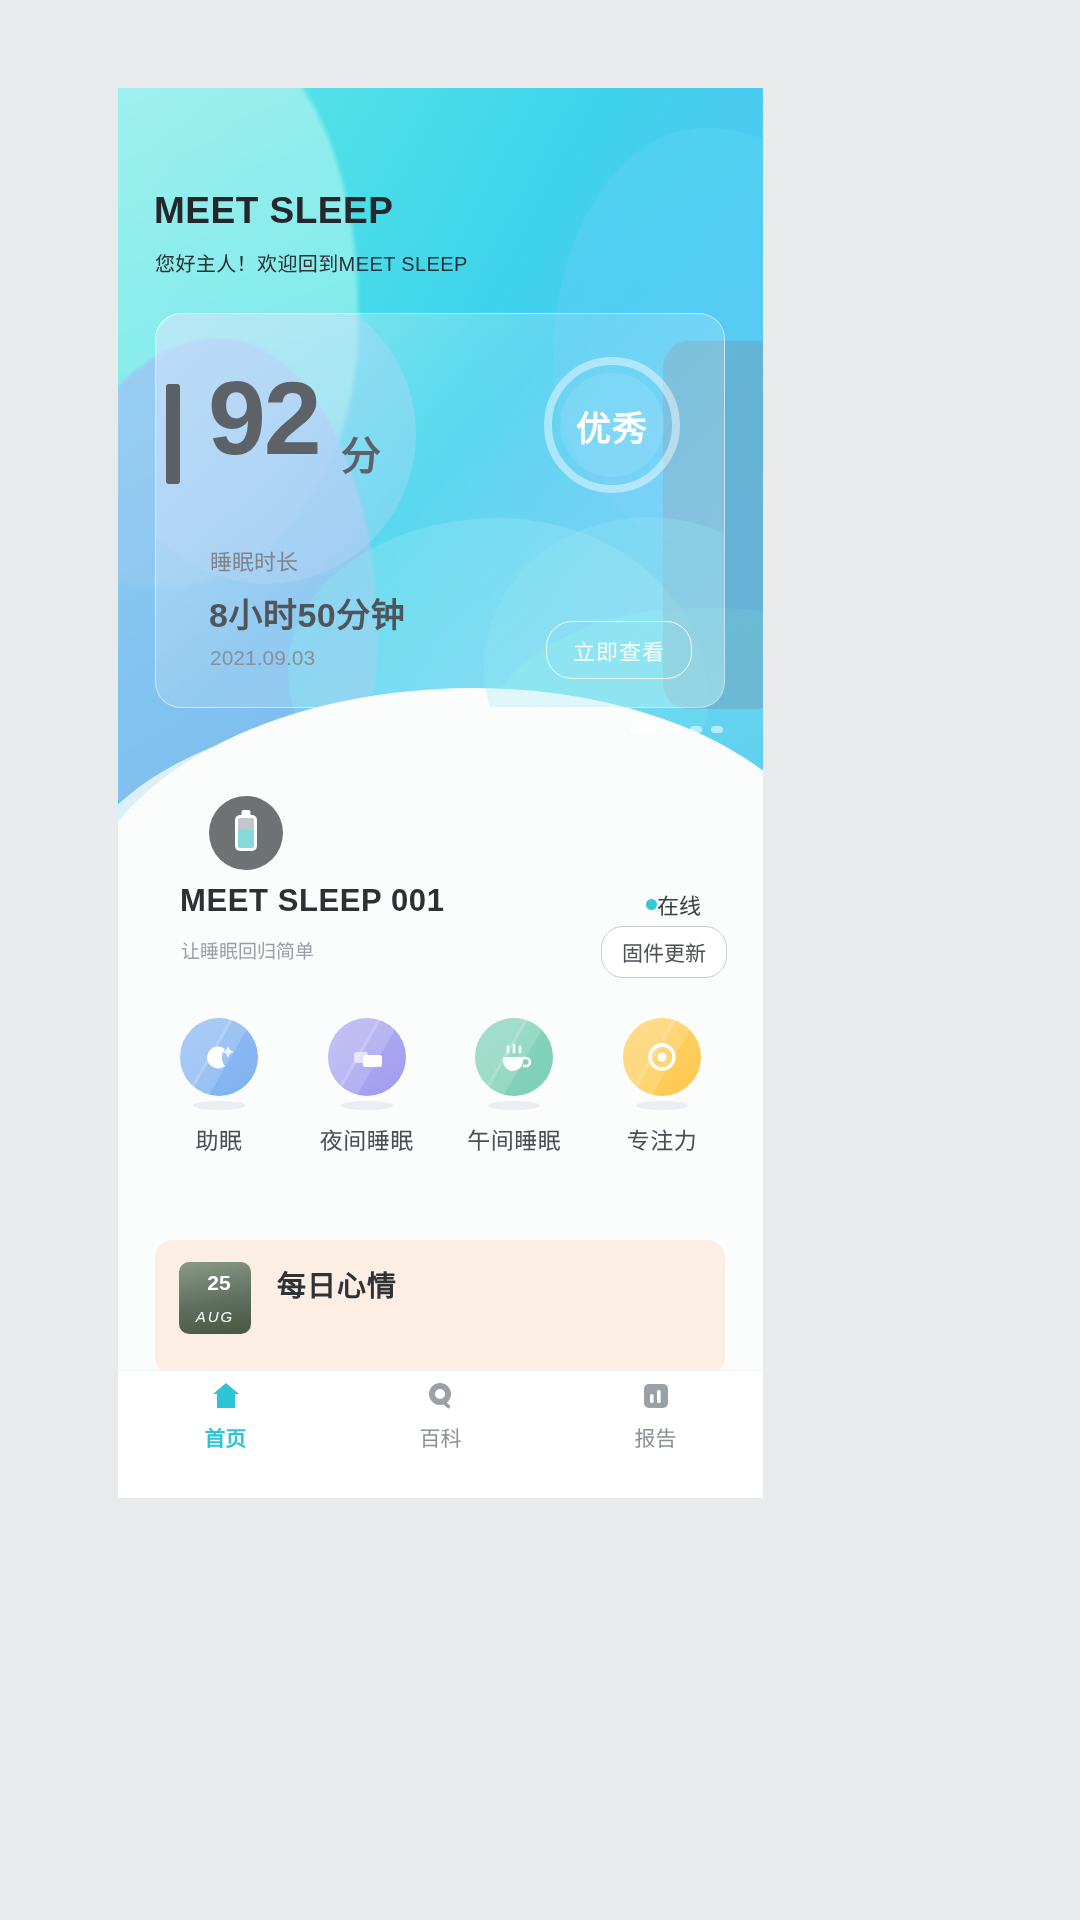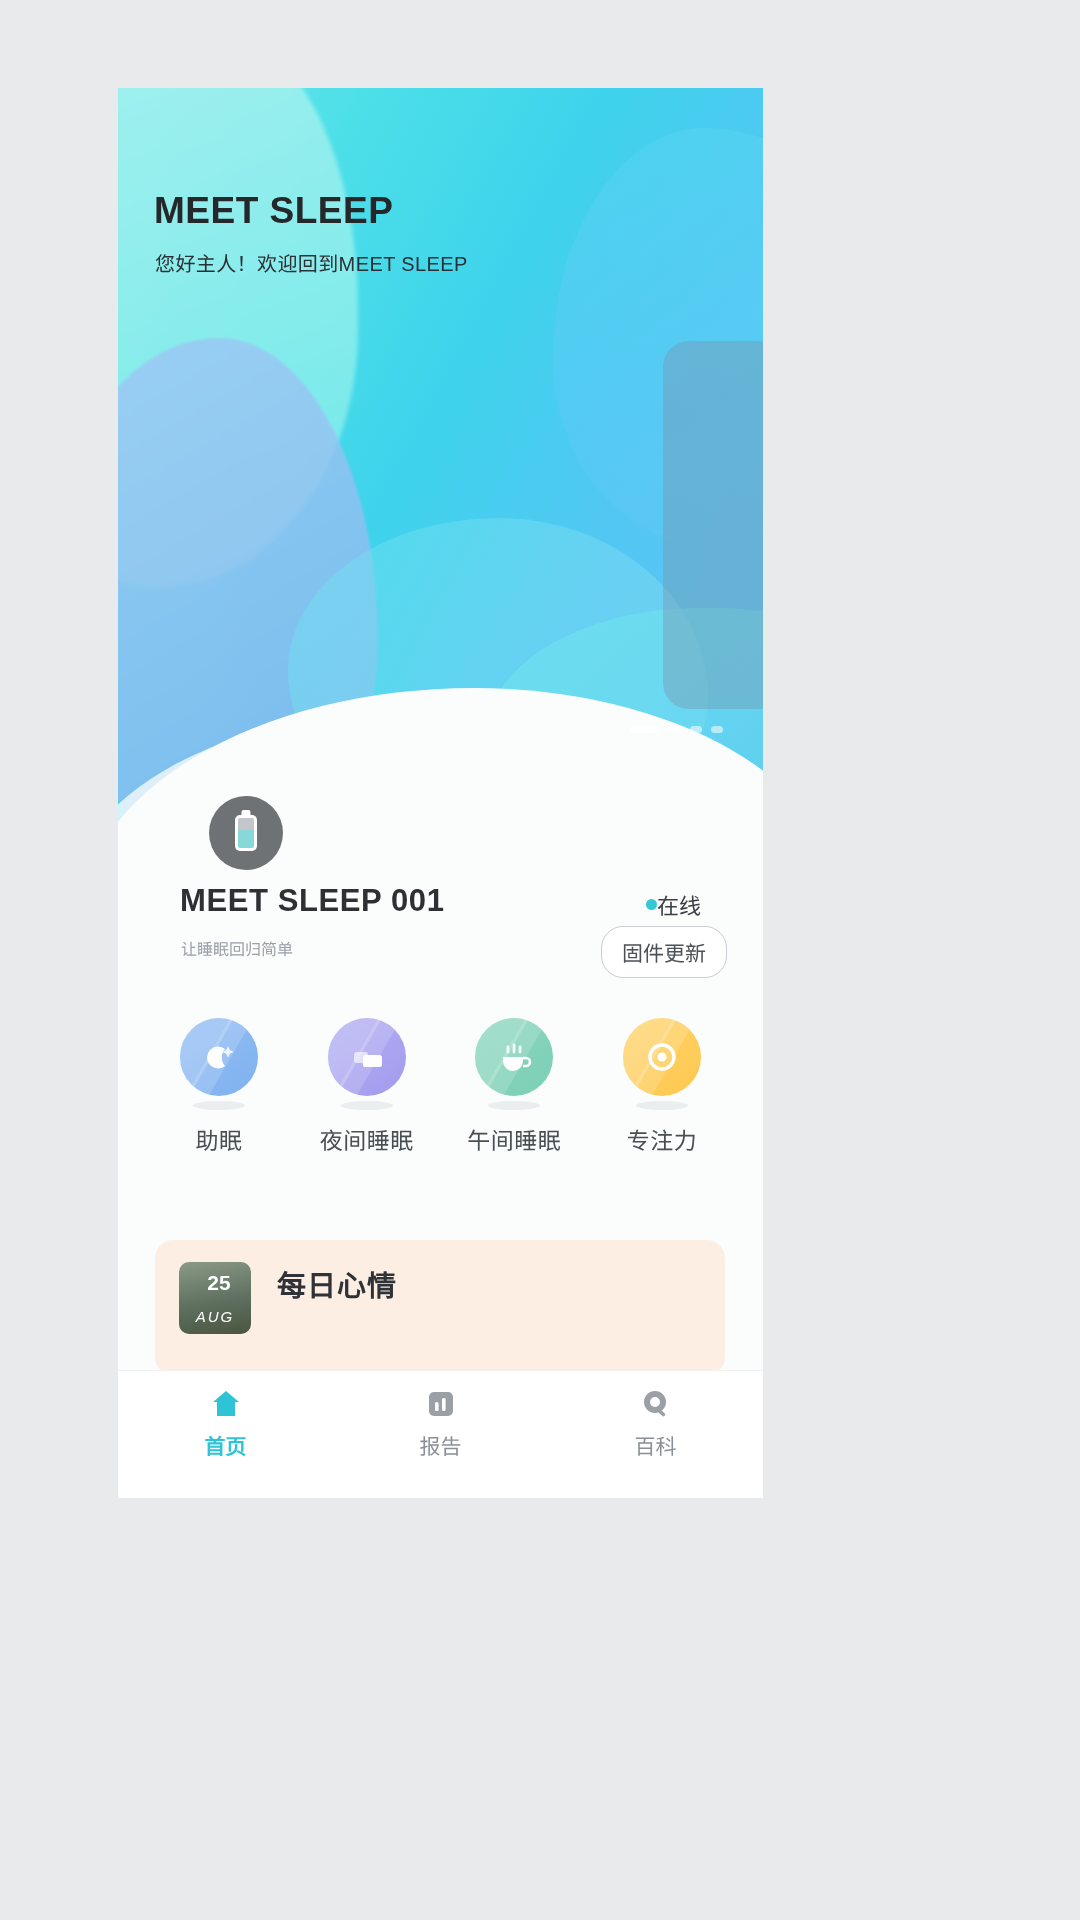--- a/index.html
+++ b/index.html
@@ -164,21 +164,21 @@
   }
   .batt-fill{ width:100%; height:62%; background:#86d9d8; border-radius:2px; }
   .batt-empty{ position:absolute; top:3px; left:3px; right:3px; height:32%; background:#c3c7c9; border-radius:2px 2px 0 0; }
 
   .dev-name{
     position:absolute; left:62px; top:795px;
     font-size:31px; font-weight:bold; color:#2e3134; letter-spacing:.6px;
   }
   .dev-slogan{
     position:absolute; left:63px; top:848px;
-    font-size:16px; color:#9aa0a6;
+    font-size:19px; color:#9aa0a6;
   }
   .dev-status{
     position:absolute; right:62px; top:800px;
     display:flex; align-items:center; 
     font-size:22px; color:#3c4044;
   }
   .status-dot{ width:11px; height:11px; border-radius:50%; background:#35c8d4; }
   .fw-btn{
     position:absolute; right:36px; top:838px;
     padding:10px 20px; border-radius:22px;
@@ -237,21 +237,21 @@
   }
   .mood-body{
     position:absolute; left:122px; top:70px; right:16px;
     font-size:23px; color:#7b8087; line-height:1.35;
   }
 
   
   .nav{
     position:absolute; left:0; bottom:0; width:645px; height:128px;
     background:#ffffff; border-top:1px solid #eef0f1;
-    display:flex; align-items:flex-start; padding-top:16px;
+    display:flex; align-items:flex-start; padding-top:8px;
   }
   .nav-item{ flex:1; display:flex; flex-direction:column; align-items:center; gap:9px; }
   .nav-label{ font-size:21px; color:#8a9096; }
   .nav-item.active .nav-label{ color:#2ec4d6; font-weight:bold; }
   .nav-ico{ width:34px; height:34px; display:block; }
 </style>
 </head>
 <body>
 
 <div class="phone">
@@ -264,20 +264,35 @@
     <div class="hero-wave3"></div>
     <div class="hero-wave2"></div>
     <div class="hero-wave"></div>
   </div>
 
   <div class="app-title">MEET SLEEP</div>
   <div class="app-sub">您好主人！欢迎回到MEET SLEEP</div>
 
   <div class="card-peek"></div>
 
+  <div class="score-card">
+    <div class="score-bar"></div>
+    <div class="score-num">92</div>
+    <div class="score-unit">分</div>
+
+    <div class="rank-badge">
+      <div class="rank-badge-inner">优秀</div>
+    </div>
+
+    <div class="dur-label">睡眠时长</div>
+    <div class="dur-value">8小时50分钟</div>
+    <div class="dur-date">2021.09.03</div>
+
+    <div class="view-btn">立即查看</div>
+  </div>
 
   <div class="dots">
     <span class="dot on"></span>
     <span class="dot"></span>
     <span class="dot"></span>
     <span class="dot"></span>
   </div>
 
   <div class="dev-avatar">
     <div class="batt">
@@ -365,32 +380,32 @@
 
     <div class="nav-item active">
       <svg class="nav-ico" viewBox="0 0 34 34">
         <path d="M17 4 4 15h4v14h18V15h4z" fill="#2ec4d6"></path>
       </svg>
       <span class="nav-label">首页</span>
     </div>
 
     <div class="nav-item">
       <svg class="nav-ico" viewBox="0 0 34 34">
+        <circle cx="16" cy="15" r="11" fill="#9aa0a6"></circle>
+        <circle cx="16" cy="15" r="5" fill="#fff"></circle>
+        <rect x="21" y="22" width="8" height="3.6" rx="1.8" transform="rotate(42 21 22)" fill="#9aa0a6"></rect>
+      </svg>
+      <span class="nav-label">百科</span>
+    </div>
+
+    <div class="nav-item">
+      <svg class="nav-ico" viewBox="0 0 34 34">
         <rect x="5" y="5" width="24" height="24" rx="5" fill="#9aa0a6"></rect>
         <rect x="11" y="15" width="3.6" height="9" rx="1.6" fill="#fff"></rect>
         <rect x="18" y="11" width="3.6" height="13" rx="1.6" fill="#fff"></rect>
       </svg>
       <span class="nav-label">报告</span>
     </div>
 
-    <div class="nav-item">
-      <svg class="nav-ico" viewBox="0 0 34 34">
-        <circle cx="16" cy="15" r="11" fill="#9aa0a6"></circle>
-        <circle cx="16" cy="15" r="5" fill="#fff"></circle>
-        <rect x="21" y="22" width="8" height="3.6" rx="1.8" transform="rotate(42 21 22)" fill="#9aa0a6"></rect>
-      </svg>
-      <span class="nav-label">百科</span>
-    </div>
-
 
   </div>
 
 </div>
 
 </body></html>

